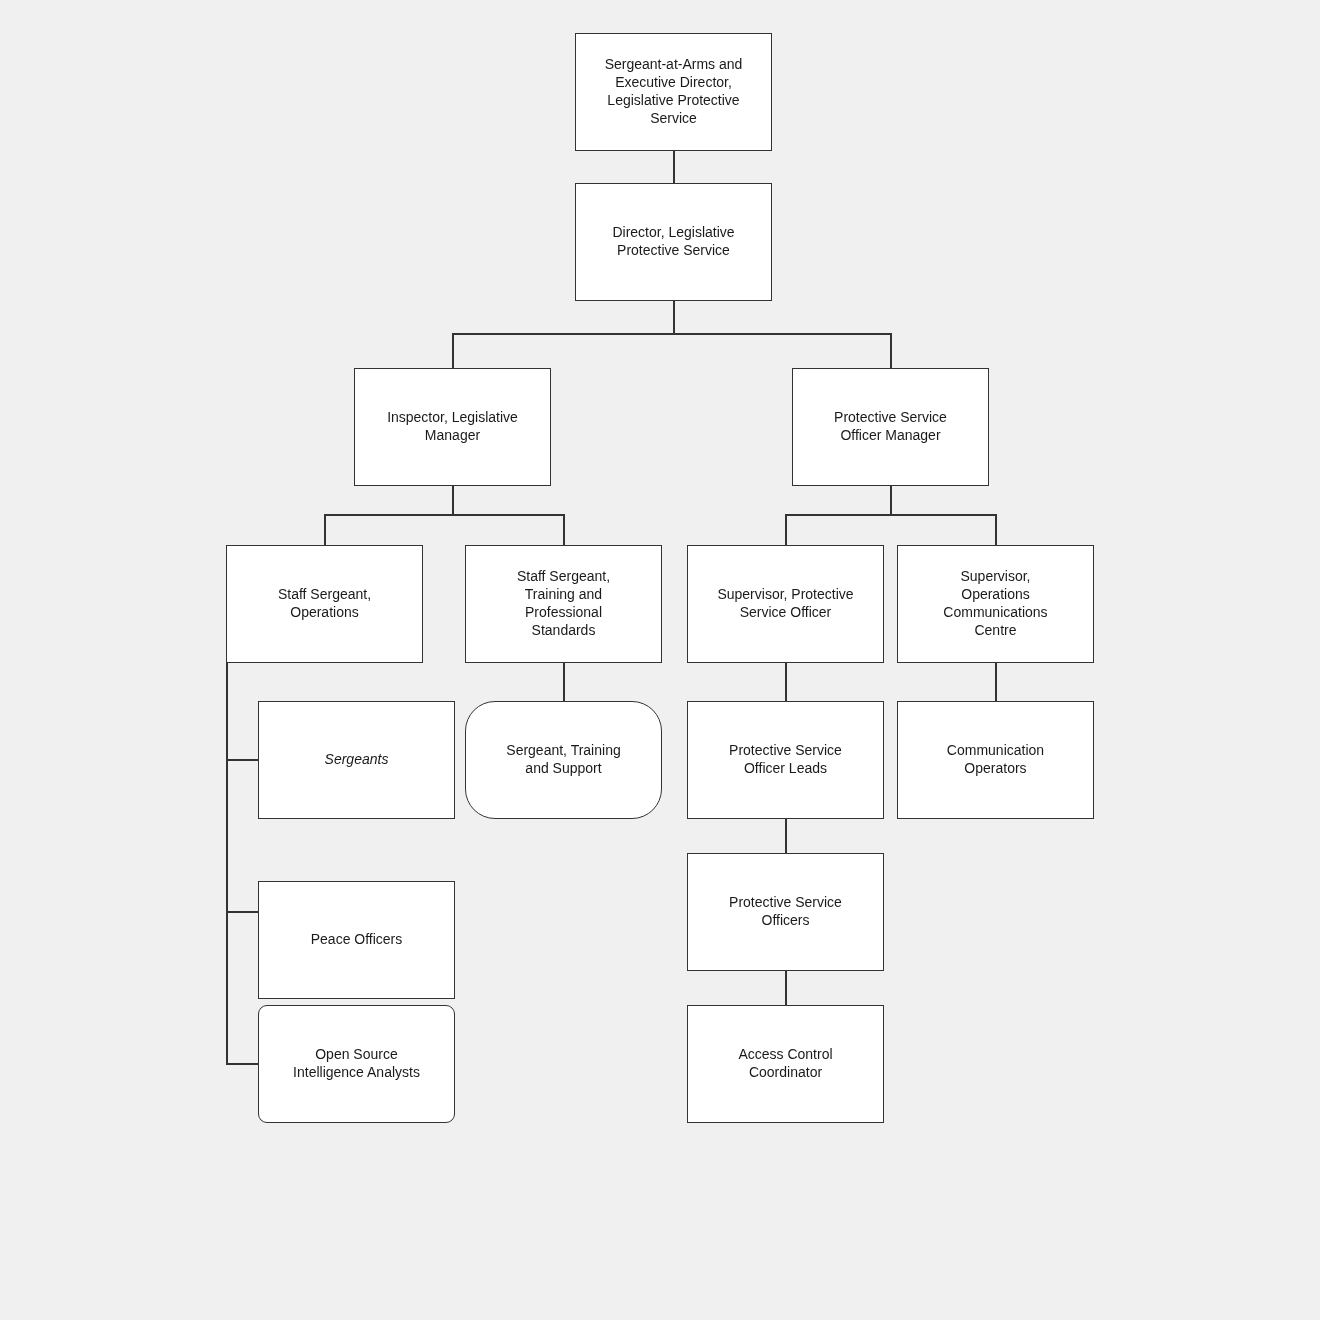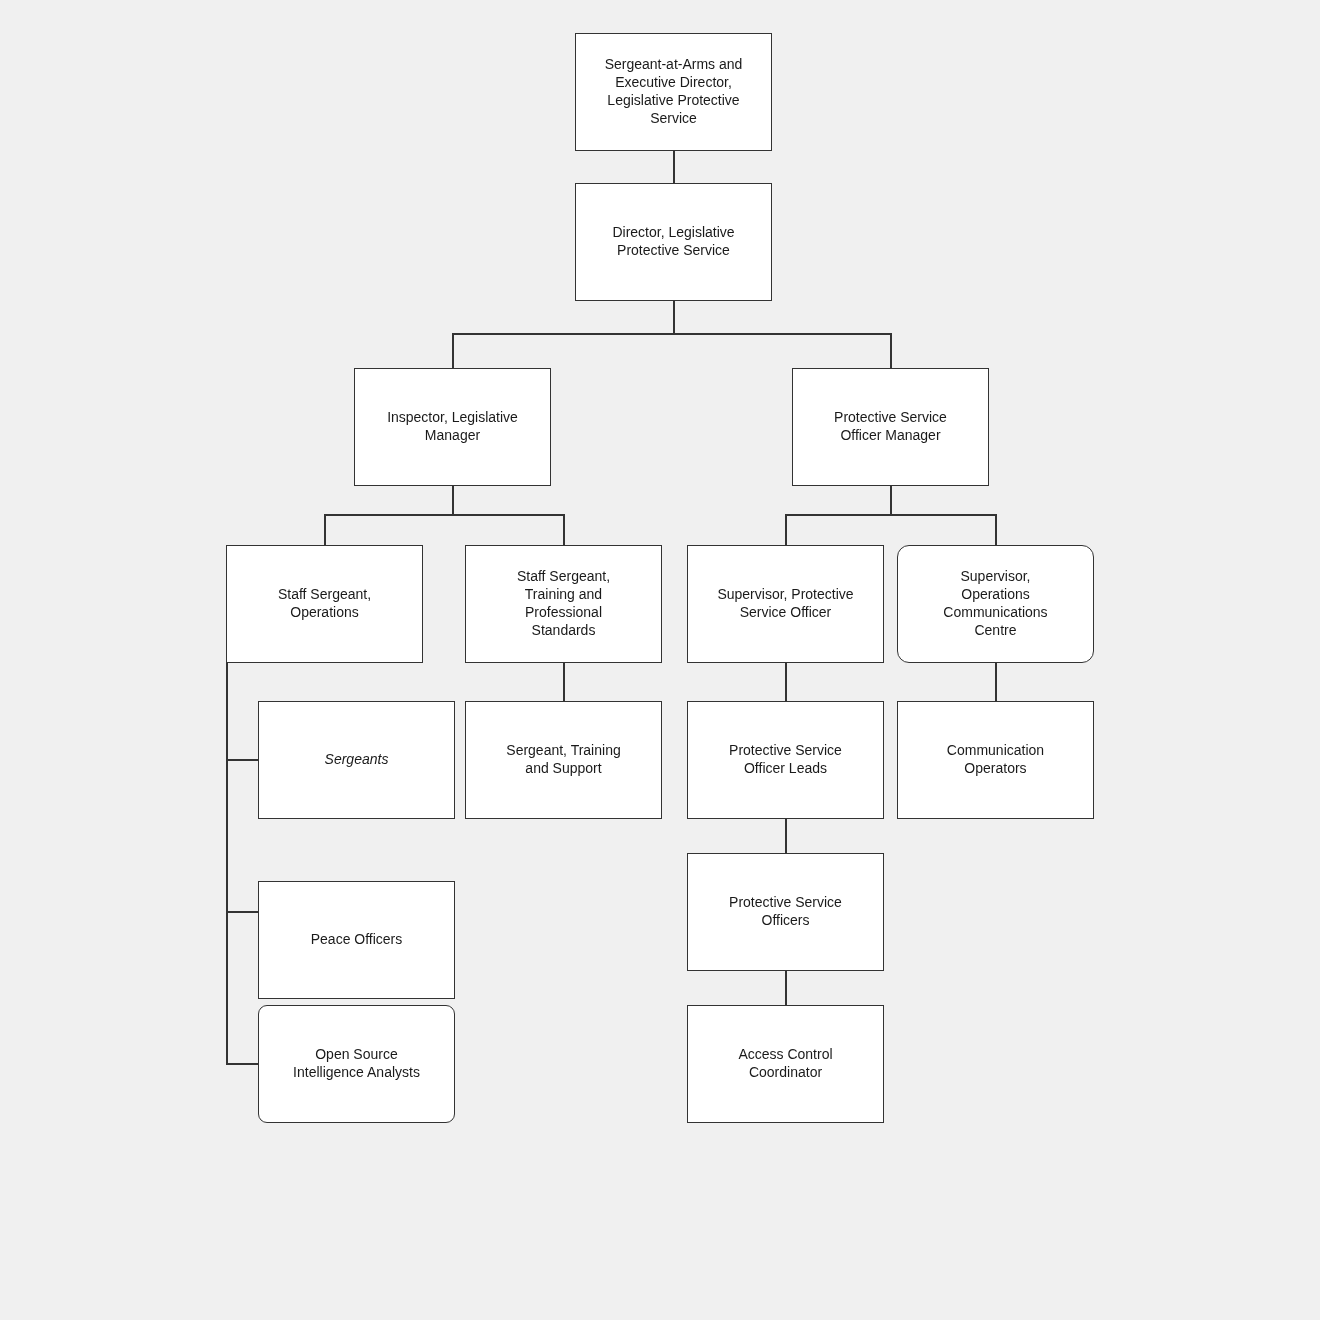--- a/index.html
+++ b/index.html
@@ -46,23 +46,23 @@
   .h { height: 1.5px; }
 
   
   .n-saa          { left: 575px; top: 33px; }
   .n-director     { left: 575px; top: 183px; }
   .n-inspector    { left: 354px; top: 368px; }
   .n-pso-manager  { left: 792px; top: 368px; }
   .n-ss-ops       { left: 226px; top: 545px; }
   .n-ss-training  { left: 465px; top: 545px; }
   .n-sup-pso      { left: 687px; top: 545px; justify-content: center; }
-  .n-sup-occ      { left: 897px; top: 545px; border-radius: 12px; }
+  .n-sup-occ      { left: 897px; top: 545px; }
   .n-sergeants    { left: 258px; top: 701px; font-style: italic; }
-  .n-sgt-ts       { left: 465px; top: 701px; }
+  .n-sgt-ts       { left: 465px; top: 701px; border-radius: 30px; }
   .n-pso-leads    { left: 687px; top: 701px; }
   .n-comm-ops     { left: 897px; top: 701px; }
   .n-peace        { left: 258px; top: 853px; margin-top: 28px; }
   .n-pso-officers { left: 687px; top: 853px; }
   .n-osint        { left: 258px; top: 1005px; border-radius: 9px; }
   .n-acc          { left: 651px; top: 1005px; margin-left: 36px; }
 
   
   .c1  { left: 673px; top: 151px; height: 32px; }   
   .c2  { left: 673px; top: 301px; height: 33px; }   

